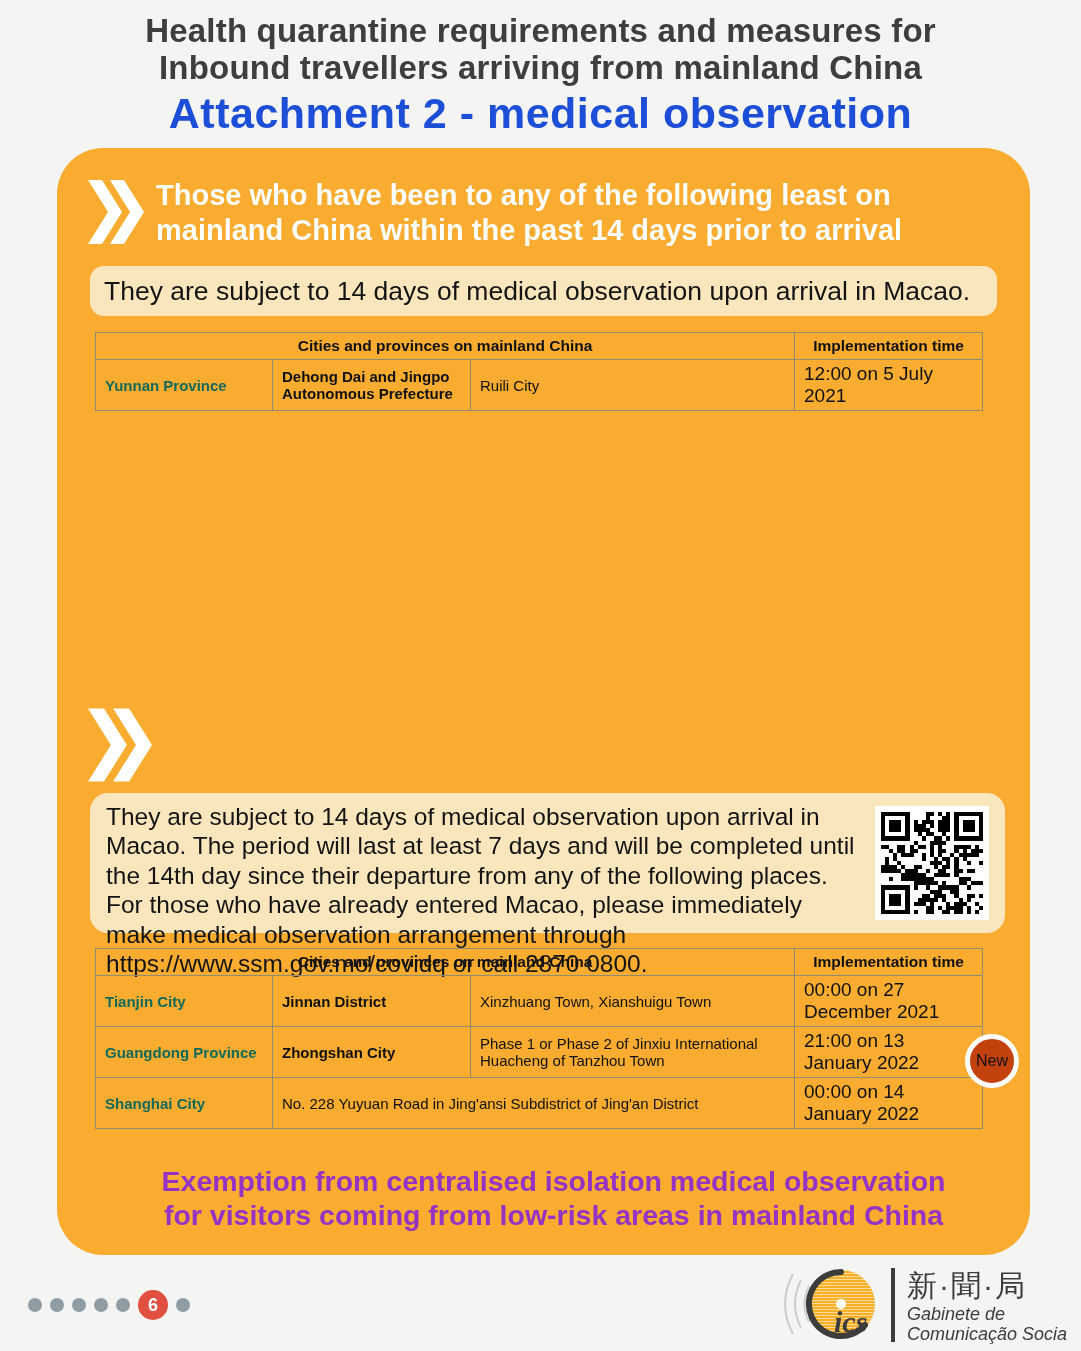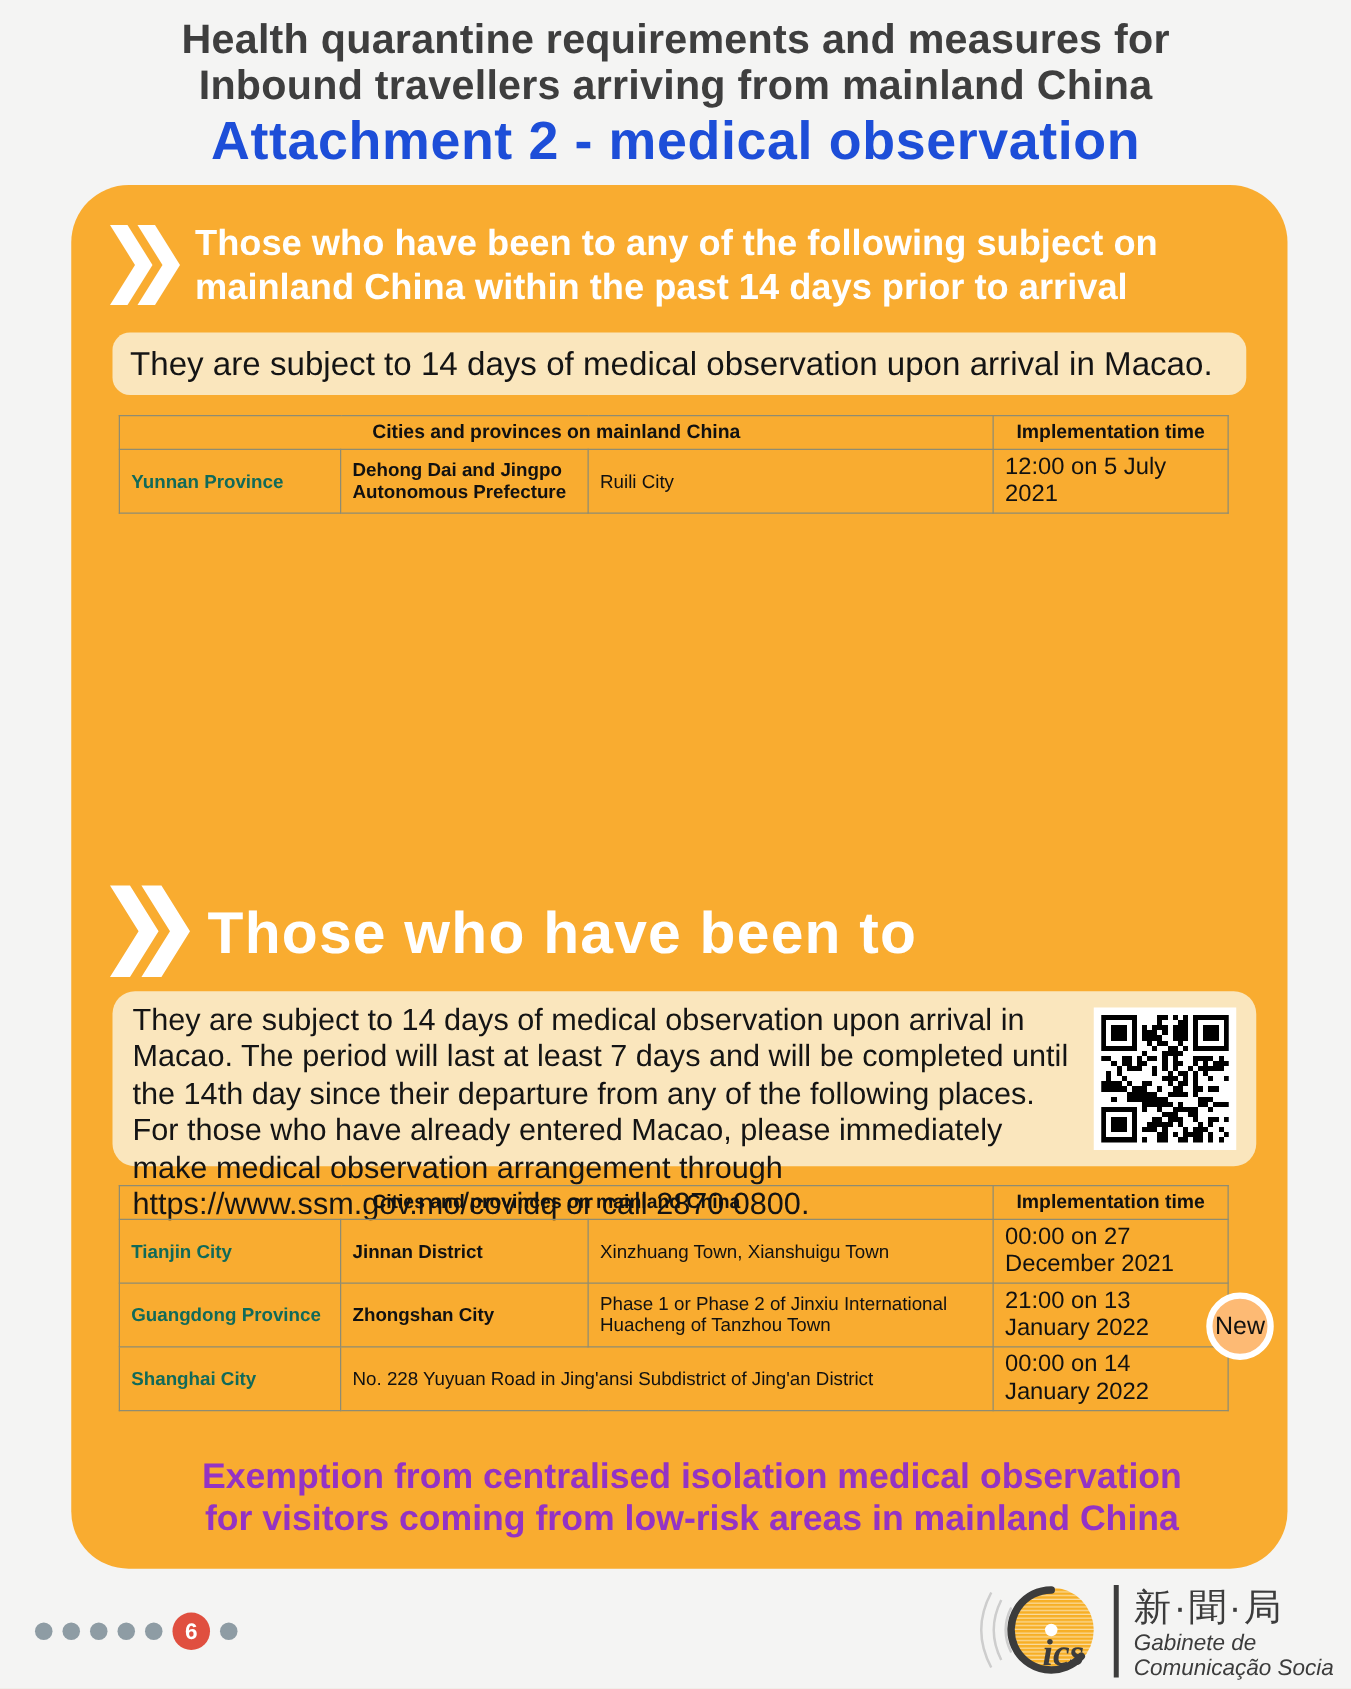--- a/index.html
+++ b/index.html
@@ -52,23 +52,23 @@
   td.region { color:#116a59; font-weight:bold; }
   td.area { font-weight:bold;margin-left:15px; }
   td.time { font-size:19px; }
   .table1 td { height:43px; }
   .t2r1 td { height:31px; }
   .t2r2 td { height:36px; }
   .t2r3 td { height:32px; }
   
   .new-badge {
     position:absolute; left:908px; top:886px; width:54px; height:54px;
-    background:#fdba74; border:5px solid #ffffff; border-radius:50%;
+    background:#c2410c; border:5px solid #ffffff; border-radius:50%;
     display:flex; align-items:center; justify-content:center;
-    font-size:20px; color:#111111;
+    font-size:16px; color:#111111;
   }
   
   .exemption { position:absolute; top:1016px; left:0; width:100%; text-align:center;padding-left:20px; }
   .exemption div { font-size:28.5px; font-weight:bold; color:#9433c4; line-height:1.2; }
   
   .dots { position:absolute; left:28px; top:1290px; display:flex; align-items:center; gap:8px; height:30px; }
   .dot { width:14px; height:14px; border-radius:50%; background:#8e9ca4; }
   .dot.active {
     width:30px; height:30px; background:#e04f3f; display:flex;
     align-items:center; justify-content:center; color:#ffffff;
@@ -91,21 +91,21 @@
   </div>
 
   <div class="card">
 
     <div class="sec-row sec1-row">
       <svg class="chev" width="56" height="64" viewBox="0 0 56 64">
         <polygon points="0,0 14,0 34,32 14,64 0,64 20,32" fill="#ffffff"></polygon>
         <polygon points="22,0 36,0 56,32 36,64 22,64 42,32" fill="#ffffff"></polygon>
       </svg>
       <div class="sec-heading sec1-heading">
-        <div>Those who have been to any of the following subject on</div>
+        <div>Those who have been to any of the following least on</div>
         <div>mainland China within the past 14 days prior to arrival</div>
       </div>
     </div>
 
     <div class="note-box note1">
       <span>They are subject to 14 days of medical observation upon arrival in Macao.</span>
     </div>
 
     <table class="info-table table1">
       <colgroup>
@@ -128,21 +128,20 @@
           <td class="time">12:00 on 5 July 2021</td>
         </tr>
       </tbody>
     </table>
 
     <div class="sec-row sec2-row">
       <svg class="chev" width="64" height="74" viewBox="0 0 56 64">
         <polygon points="0,0 14,0 34,32 14,64 0,64 20,32" fill="#ffffff"></polygon>
         <polygon points="22,0 36,0 56,32 36,64 22,64 42,32" fill="#ffffff"></polygon>
       </svg>
-      <div class="sec-heading sec2-heading">Those who have been to</div>
     </div>
 
     <div class="note-box note2">
       <div class="note2-text">They are subject to 14 days of medical observation upon arrival in Macao. The period will last at least 7 days and will be completed until the 14th day since their departure from any of the following places. For those who have already entered Macao, please immediately make medical observation arrangement through https://www.ssm.gov.mo/covidq or call 2870 0800.</div>
       <div class="qr-box">
         <svg id="qr-svg" width="102" height="102" viewBox="0 0 25 25" shape-rendering="crispEdges">
             <rect x="0" y="0" width="25" height="25" fill="#ffffff"></rect>
             <rect x="11" y="0" width="1" height="1" fill="#000000"></rect>
             <rect x="12" y="0" width="1" height="1" fill="#000000"></rect>
             <rect x="14" y="0" width="1" height="1" fill="#000000"></rect>

